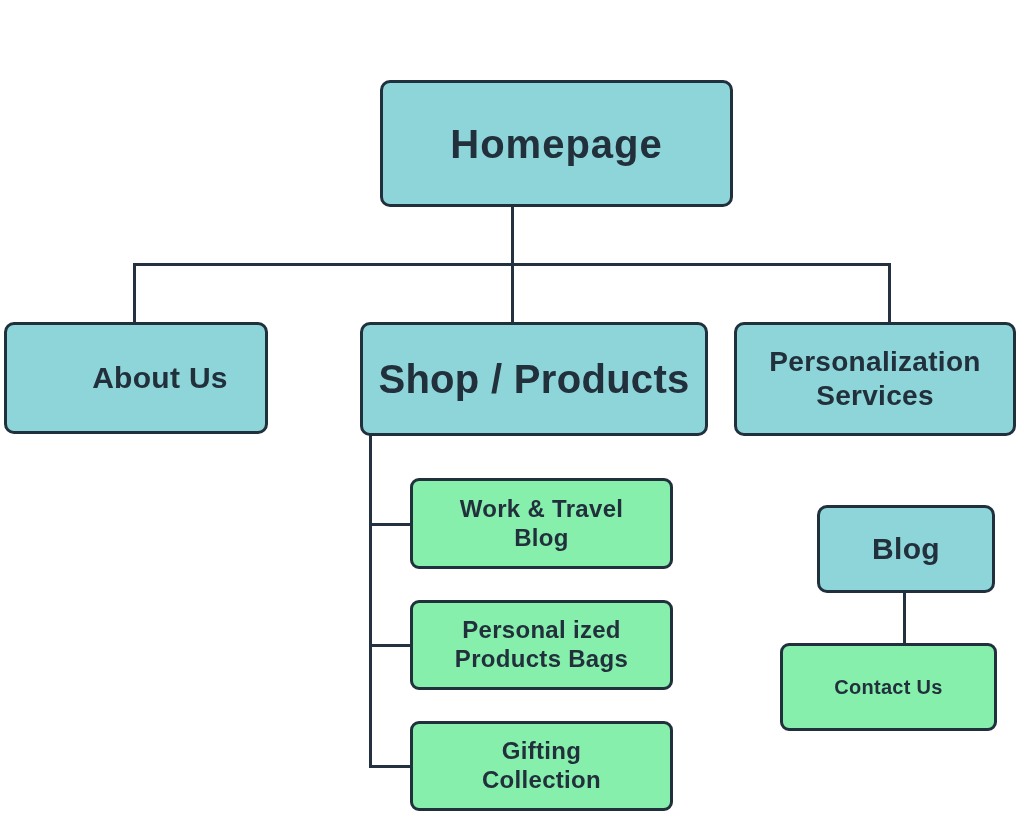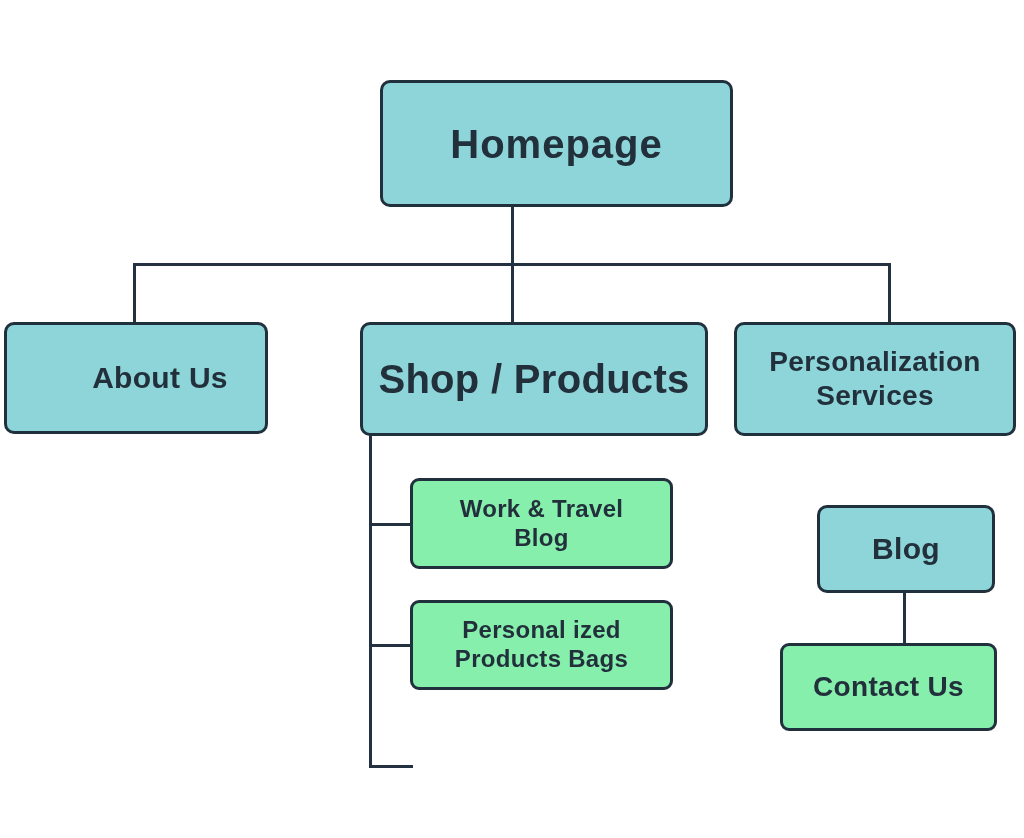--- a/index.html
+++ b/index.html
@@ -47,21 +47,21 @@
 
   
   #node-homepage        { left: 336px; top:  80px; width: 353px; height: 127px; font-size: 40px; letter-spacing: 1px; margin-left: 44px; }
   #node-about           { left:   4px; top: 322px; width: 264px; height: 112px; font-size: 30px; padding-left: 48px; }
   #node-shop            { left: 360px; top: 322px; width: 348px; height: 114px; font-size: 40px; }
   #node-personalization { left: 734px; top: 322px; width: 282px; height: 114px; font-size: 28px; }
   #node-work-travel     { left: 410px; top: 478px; width: 263px; height:  91px; font-size: 24px; }
   #node-personalized    { left: 410px; top: 600px; width: 263px; height:  90px; font-size: 24px; }
   #node-gifting         { left: 410px; top: 721px; width: 263px; height:  90px; font-size: 24px; }
   #node-blog            { left: 817px; top: 505px; width: 178px; height:  88px; font-size: 30px; }
-  #node-contact         { left: 780px; top: 643px; width: 217px; height:  88px; font-size: 28px; }
+  #node-contact         { left: 780px; top: 643px; width: 217px; height:  88px; font-size: 20px; }
 
   
   #conn-home-down   { left: 511px; top: 207px; height: 118px; }
   #conn-top-rail    { left: 133px; top: 263px; width: 758px; }
   #conn-about-down  { left: 133px; top: 263px; height: 61px; }
   #conn-pers-down   { left: 888px; top: 263px; height: 61px; }
   #conn-shop-stem   { left: 369px; top: 434px; height: 334px; }
   #conn-branch-1    { left: 369px; top: 523px; width: 44px; }
   #conn-branch-2    { left: 369px; top: 644px; width: 44px; }
   #conn-branch-3    { left: 369px; top: 765px; width: 44px; }
@@ -102,20 +102,24 @@
   <div class="node white" id="node-work-travel">
     <span class="line">Work &amp; Travel</span>
     <span class="line">Blog</span>
   </div>
 
   <div class="node white" id="node-personalized">
     <span class="line">Personal ized</span>
     <span class="line">Products Bags</span>
   </div>
 
+  <div class="node white" id="node-gifting">
+    <span class="line">Gifting</span>
+    <span class="line">Collection</span>
+  </div>
 
   <div class="node teal" id="node-blog">
     <span class="line">Blog</span>
   </div>
 
   <div class="node white" id="node-contact">
     <span class="line">Contact Us</span>
   </div>
 
 </div>

